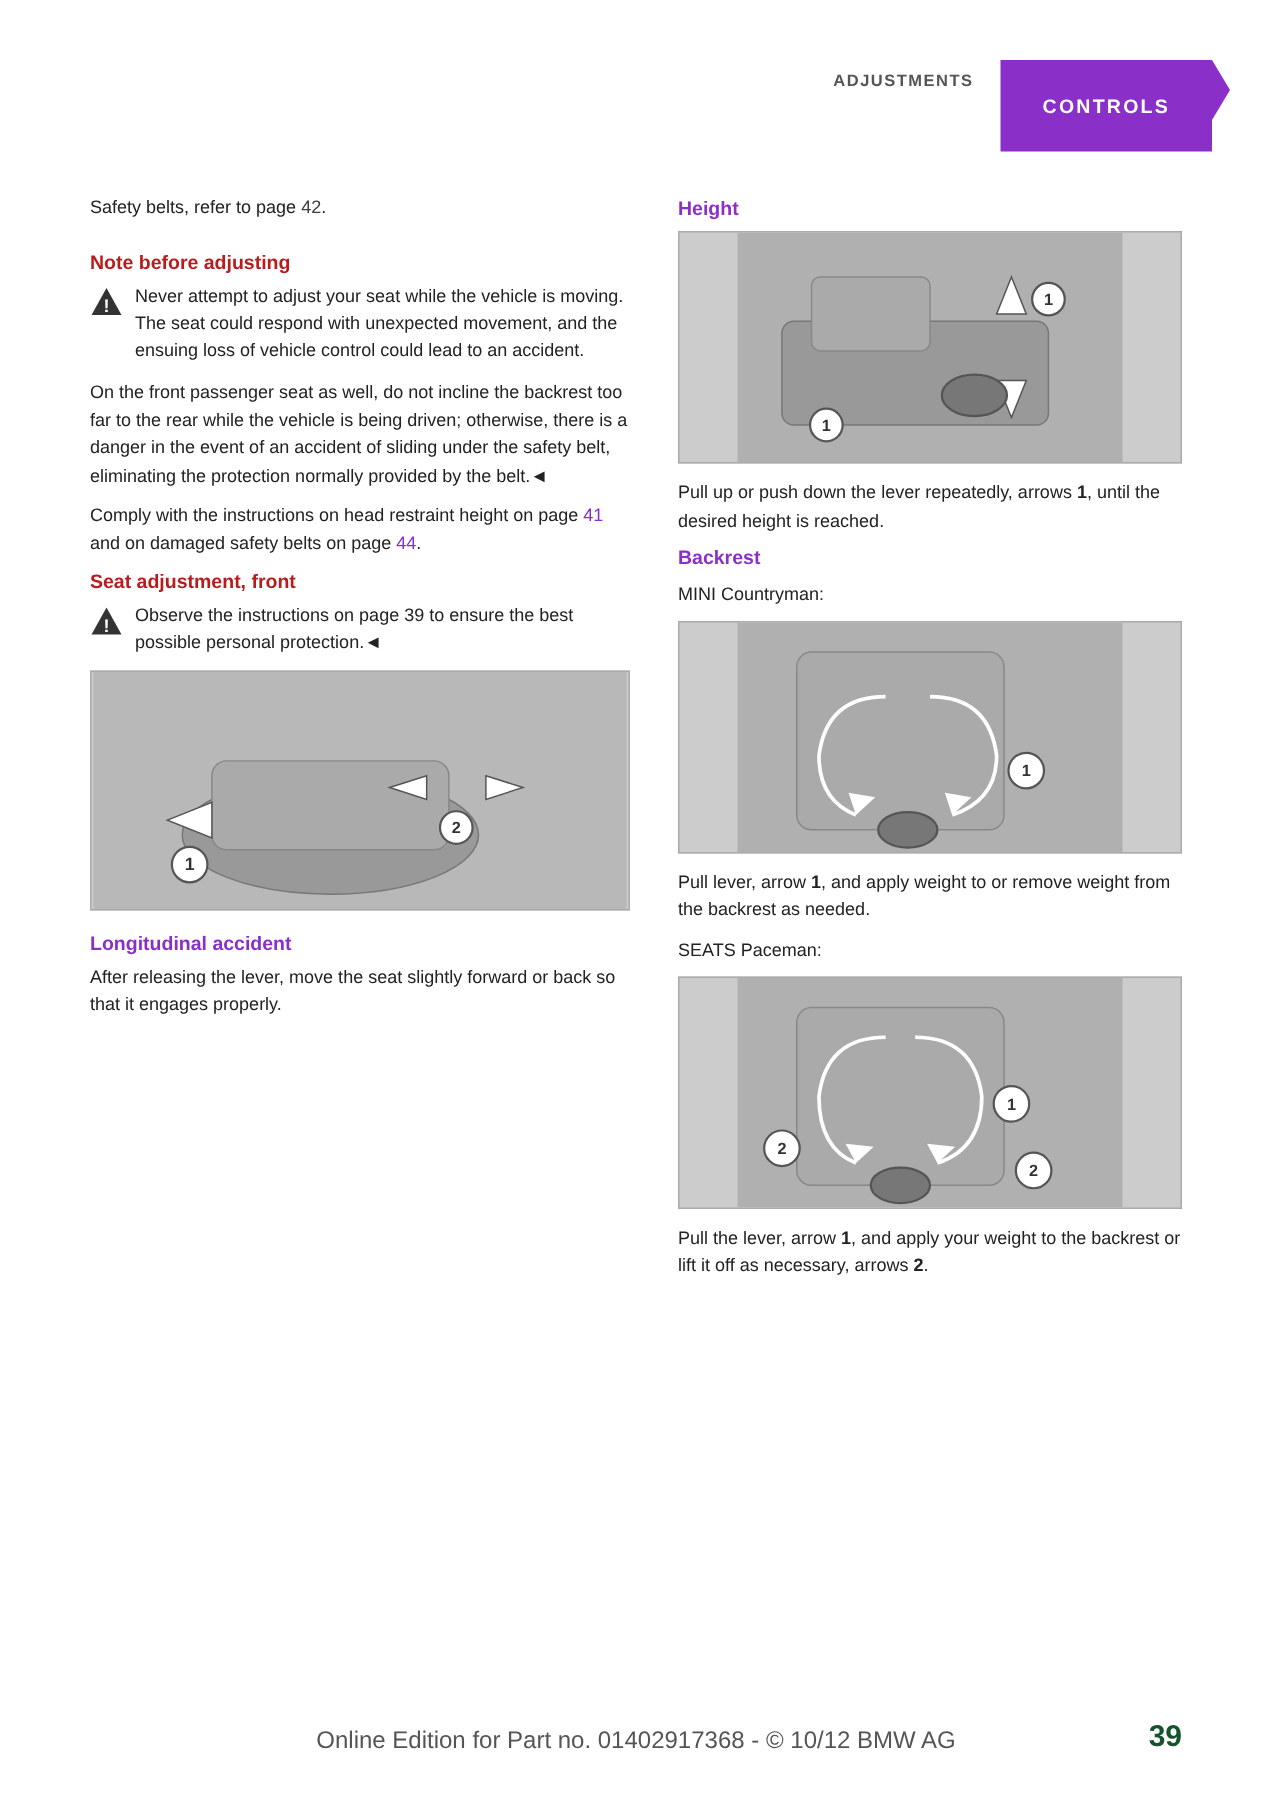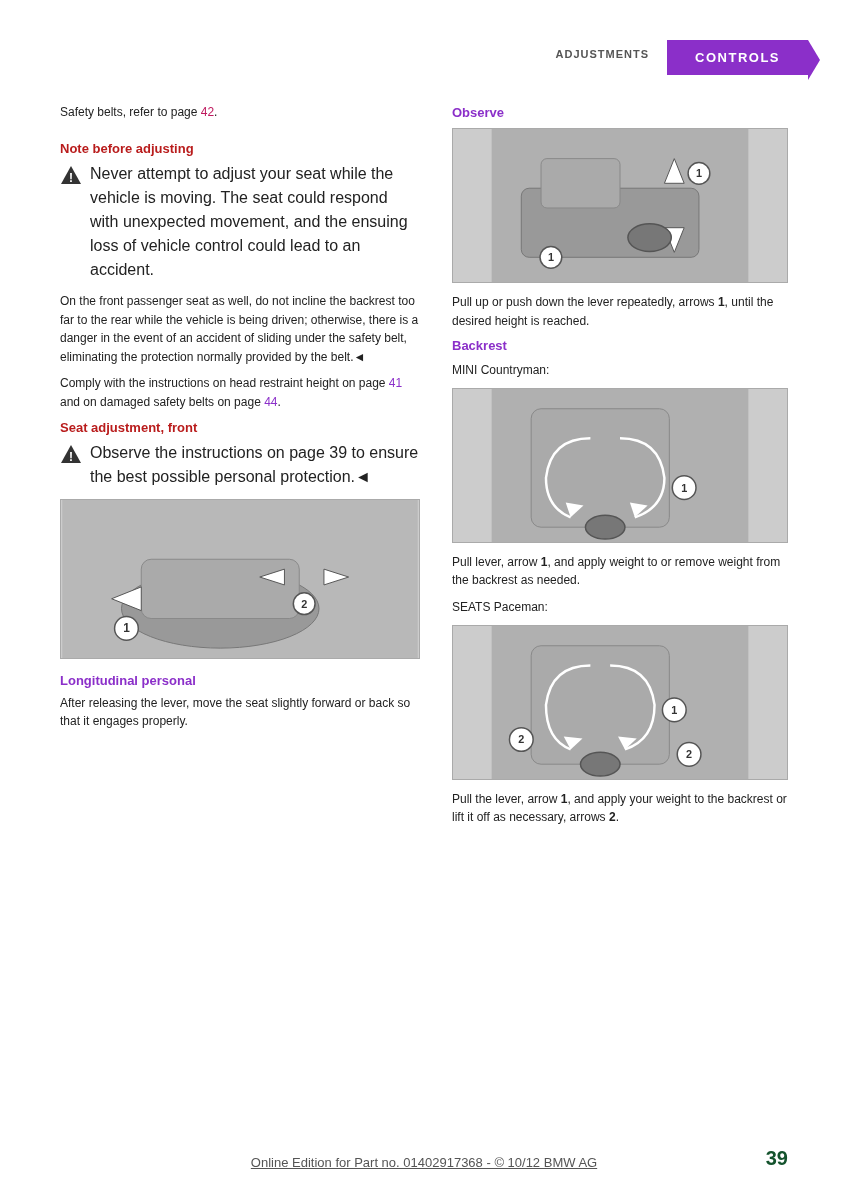--- a/index.html
+++ b/index.html
@@ -37,21 +37,21 @@
       letter-spacing: 1px;
       padding: 8px 18px;
       text-transform: uppercase;
     }
     .tab-controls {
       background: #8b2fc9;
       color: #fff;
       font-size: 13px;
       font-weight: bold;
       letter-spacing: 1.5px;
-      padding: 10px 28px;
+      padding: 23px 28px;
       text-transform: uppercase;
       position: relative;
     }
     .tab-controls::after {
       content: '';
       position: absolute;
       right: -12px;
       top: 0;
       width: 0;
       height: 0;
@@ -73,21 +73,21 @@
       flex: 1;
     }
 
     
     .safety-belts-line {
       font-size: 12px;
       color: #222;
       margin-bottom: 22px;
     }
     .safety-belts-line a {
-      color: #be185d;
+      color: #404040;
       text-decoration: none;
     }
 
     
     .section-title {
       font-size: 22px;
       font-weight: bold;
       color: #000;
       margin-bottom: 14px;
       text-transform: uppercase;
@@ -102,21 +102,21 @@
     }
 
     
     .warning-block {
       display: flex;
       align-items: flex-start;
       gap: 8px;
       margin-bottom: 10px;
     }
     .warning-text {
-      font-size: 16px;
+      font-size: 12px;
       line-height: 1.5;
       color: #222;
     }
 
     .body-text {
       font-size: 12px;
       line-height: 1.55;
       color: #222;
       margin-bottom: 8px;
     }
@@ -174,24 +174,23 @@
       position: absolute;
       bottom: 30px;
       left: 0;
       right: 0;
       display: flex;
       flex-direction: column;
       align-items: center;
       gap: 4px;
     }
     .footer-text {
-      font-size: 13px;
+      font-size: 16px;
       color: #555;
       text-align: center;
-      text-decoration: underline;
     }
     .page-number {
       position: absolute;
       bottom: 30px;
       right: 60px;
       font-size: 20px;
       font-weight: bold;
       color: #14532d;
     }
 
@@ -267,30 +266,30 @@
           <text x="65" y="134" text-anchor="middle" fill="#333" font-size="12" font-weight="bold">1</text>
 
           <polygon points="200,78 225,70 225,86" fill="white" stroke="#555" stroke-width="1"></polygon>
           <polygon points="290,78 265,70 265,86" fill="white" stroke="#555" stroke-width="1"></polygon>
 
           <circle cx="245" cy="105" r="11" fill="white" stroke="#555" stroke-width="1.5"></circle>
           <text x="245" y="109" text-anchor="middle" fill="#333" font-size="11" font-weight="bold">2</text>
         </svg>
       </div>
 
-      <div class="longit-heading">Longitudinal personal</div>
+      <div class="longit-heading">Longitudinal accident</div>
 
 
       <p class="body-text">After releasing the lever, move the seat slightly forward or back so that it engages properly.</p>
 
     </div>
 
     <div class="right-col">
 
-      <div class="right-section-heading">Observe</div>
+      <div class="right-section-heading">Height</div>
 
       <div class="img-placeholder right-img">
         <svg class="img-svg" viewBox="0 0 260 155">
           <rect width="260" height="155" fill="#b0b0b0"></rect>
 
           <rect x="30" y="60" width="180" height="70" rx="8" fill="#999" stroke="#777" stroke-width="1"></rect>
           <rect x="50" y="30" width="80" height="50" rx="6" fill="#aaa" stroke="#888" stroke-width="1"></rect>
 
           <polygon points="185,30 175,55 195,55" fill="white" stroke="#555" stroke-width="1"></polygon>
           <polygon points="185,125 175,100 195,100" fill="white" stroke="#555" stroke-width="1"></polygon>

